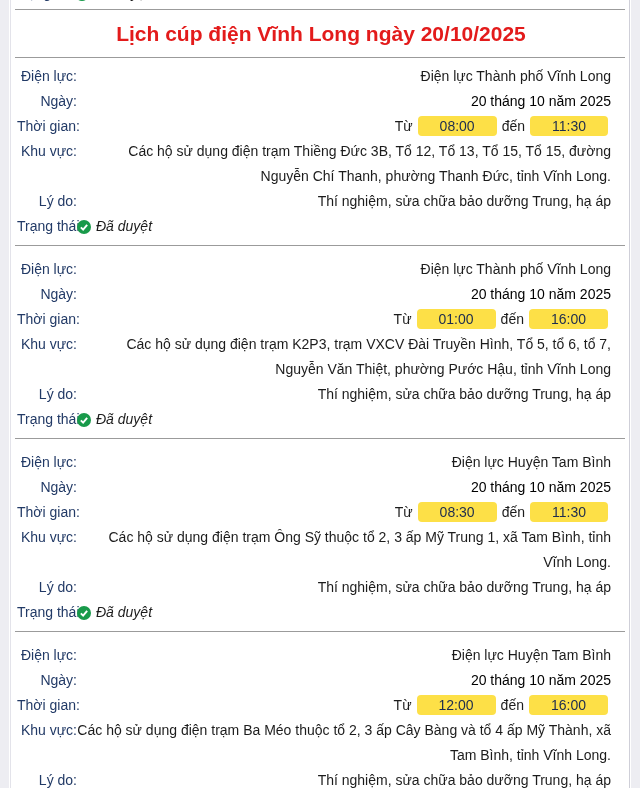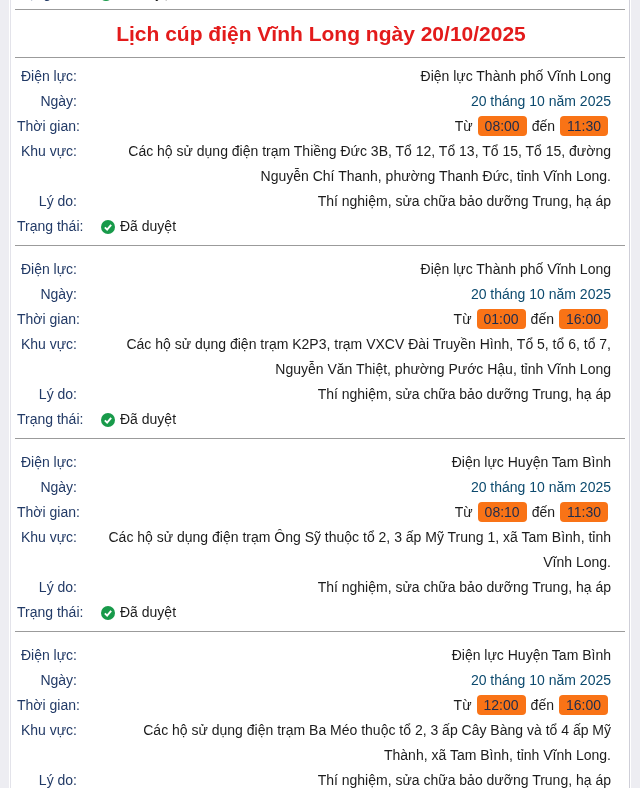--- a/index.html
+++ b/index.html
@@ -24,27 +24,27 @@
     color:#e31b1b;font-size:21px;font-weight:bold;
     margin:12px 0 11px 2px;
     text-align:center;
   }
   .entry{padding:6px 2px 5px 2px;text-align:right;}
   .row{
     display:grid;grid-template-columns:60px 1fr;
     line-height:25px;column-gap:0;
   }
   .label{color:#223a66;white-space:nowrap;}
-  .value{color:#1c1c1c;padding-right:12px;margin-left:24px;}
-  .value.date{color:#0c4a6e;}
+  .value{color:#1c1c1c;padding-right:12px;}
+  .value.date{color:#000000;}
   .badge{
-    display:inline-block;background:#f97316;color:#1d2c4e;
-    border-radius:4px;padding:0 7px;line-height:20px;margin:0 3px;
-  }
-  .status-val{display:inline-flex;align-items:center;gap:5px;}
+    display:inline-block;background:#fde047;color:#1d2c4e;
+    border-radius:4px;padding:0 22px;line-height:20px;margin:0 3px;
+  }
+  .status-val{display:inline-flex;align-items:center;gap:5px;font-style:italic;}
   .check-icon{display:inline-flex;width:14px;height:14px;}
   .check-icon svg{width:14px;height:14px;}
   .entry .divider{margin-top:6px;margin-left:-2px;margin-right:-2px;}
 </style>
 </head>
 <body>
 
 <div class="gutter left"></div>
 <div class="gutter right"></div>
 
@@ -148,21 +148,21 @@
     <div class="row">
       <span class="label">Điện lực:</span>
       <span class="value">Điện lực Huyện Tam Bình</span>
     </div>
     <div class="row">
       <span class="label">Ngày:</span>
       <span class="value date">20 tháng 10 năm 2025</span>
     </div>
     <div class="row">
       <span class="label">Thời gian:</span>
-      <span class="value"><span style="margin-right: 2px; margin-left: 2px;">Từ</span><span class="badge">08:10</span><span style="margin-right: 2px; margin-left: 2px;">đến</span><span class="badge">11:30</span></span>
+      <span class="value"><span style="margin-right: 2px; margin-left: 2px;">Từ</span><span class="badge">08:30</span><span style="margin-right: 2px; margin-left: 2px;">đến</span><span class="badge">11:30</span></span>
     </div>
     <div class="row">
       <span class="label">Khu vực:</span>
       <span class="value">Các hộ sử dụng điện trạm Ông Sỹ thuộc tổ 2, 3 ấp Mỹ Trung 1, xã Tam Bình, tỉnh Vĩnh Long.</span>
     </div>
     <div class="row">
       <span class="label">Lý do:</span>
       <span class="value">Thí nghiệm, sửa chữa bảo dưỡng Trung, hạ áp</span>
     </div>
     <div class="row">

